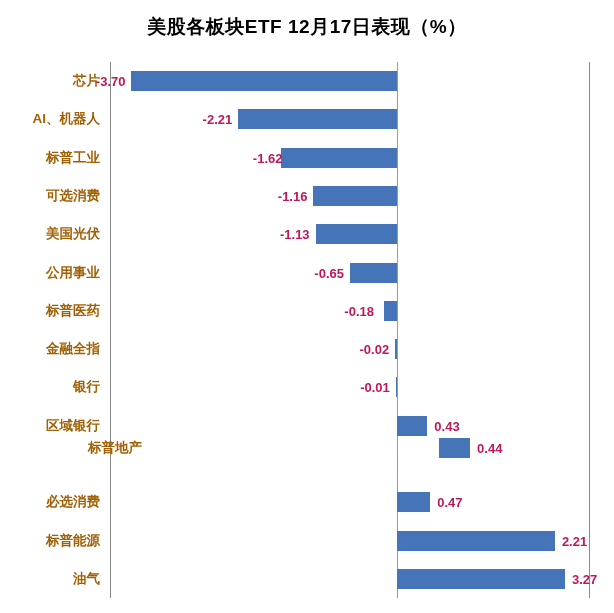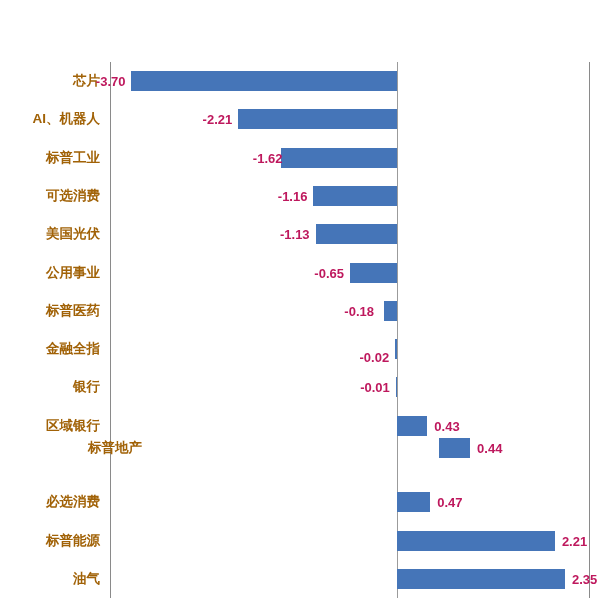--- a/index.html
+++ b/index.html
@@ -94,20 +94,21 @@
     width: 1px;
     height: 100%;
     background: #9b9b9b;
   }
 </style>
 </head>
 <body>
 
 <div id="chart-wrap">
 
+  <div id="chart-title">美股各板块ETF 12月17日表现（%）</div>
 
   <div id="plot">
     <div id="plot-border-left"></div>
     <div id="plot-border-right"></div>
     <div class="zero-line" id="zero-line" style="left: 286.567px;"></div>
     <div id="rows">
         <div class="row" style="top: 0px; height: 38.2857px;">
           <span class="cat-label">芯片</span>
           <div class="bar" style="left: 21.4925px; width: 265.075px; background: rgb(69, 117, 184);"></div>
           <span class="val-label" style="left: 15.4925px; transform: translate(-100%, -50%);">-3.70</span>
@@ -138,21 +139,21 @@
           <span class="val-label" style="left: 234px; transform: translate(-100%, -50%);">-0.65</span>
         </div>
         <div class="row" style="top: 229.714px; height: 38.2857px;">
           <span class="cat-label">标普医药</span>
           <div class="bar" style="left: 273.672px; width: 12.8955px; background: rgb(69, 117, 184);"></div>
           <span class="val-label" style="left: 264px; transform: translate(-100%, -50%); text-align: right;">-0.18</span>
         </div>
         <div class="row" style="top: 268px; height: 38.2857px;">
           <span class="cat-label">金融全指</span>
           <div class="bar" style="left: 285.134px; width: 1.43284px; background: rgb(69, 117, 184);"></div>
-          <span class="val-label" style="left: 279.134px; transform: translate(-100%, -50%); margin-top: 8px;">-0.02</span>
+          <span class="val-label" style="left: 279.134px; transform: translate(-100%, -50%);">-0.02</span>
         </div>
         <div class="row" style="top: 306.286px; height: 38.2857px;">
           <span class="cat-label">银行</span>
           <div class="bar" style="left: 285.851px; width: 1px; background: rgb(69, 117, 184);"></div>
           <span class="val-label" style="left: 279.851px; transform: translate(-100%, -50%); text-align: right;">-0.01</span>
         </div>
         <div class="row" style="top: 344.571px; height: 38.2857px; padding-left: 20px;">
           <span class="cat-label">区域银行</span>
           <div class="bar" style="left: 286.567px; width: 30.806px; background: rgb(69, 117, 184);"></div>
           <span class="val-label" style="left: 324.373px;">0.43</span>
@@ -168,18 +169,18 @@
           <span class="val-label" style="left: 327.239px;">0.47</span>
         </div>
         <div class="row" style="top: 459.429px; height: 38.2857px;">
           <span class="cat-label">标普能源</span>
           <div class="bar" style="left: 286.567px; width: 158.328px; background: rgb(69, 117, 184);"></div>
           <span class="val-label" style="left: 451.896px;">2.21</span>
         </div>
         <div class="row" style="top: 497.714px; height: 38.2857px;">
           <span class="cat-label">油气</span>
           <div class="bar" style="left: 286.567px; width: 168.358px; background: rgb(69, 117, 184);"></div>
-          <span class="val-label" style="left: 461.925px;">2.35</span>
+          <span class="val-label" style="left: 461.925px;">3.27</span>
         </div>
       </div>
   </div>
 
 </div>
 
 </body></html>

